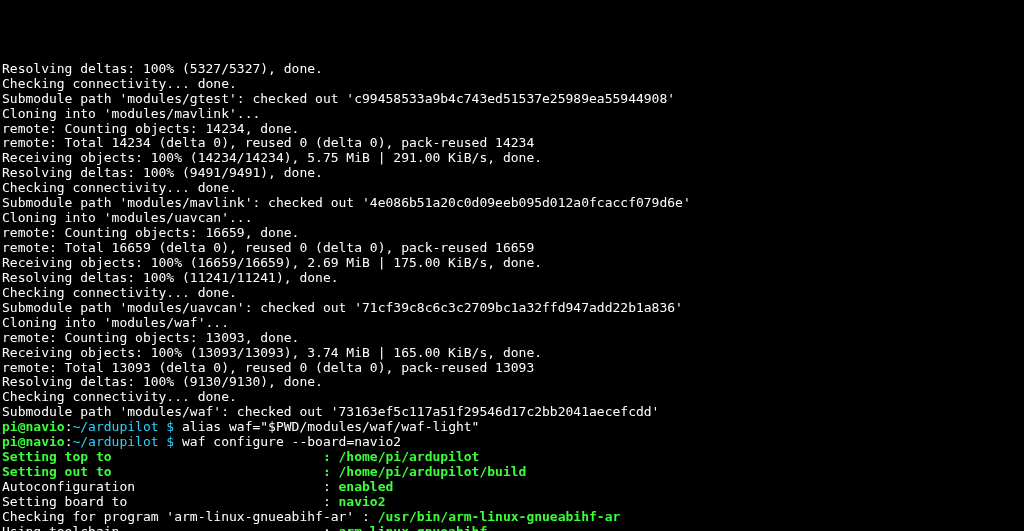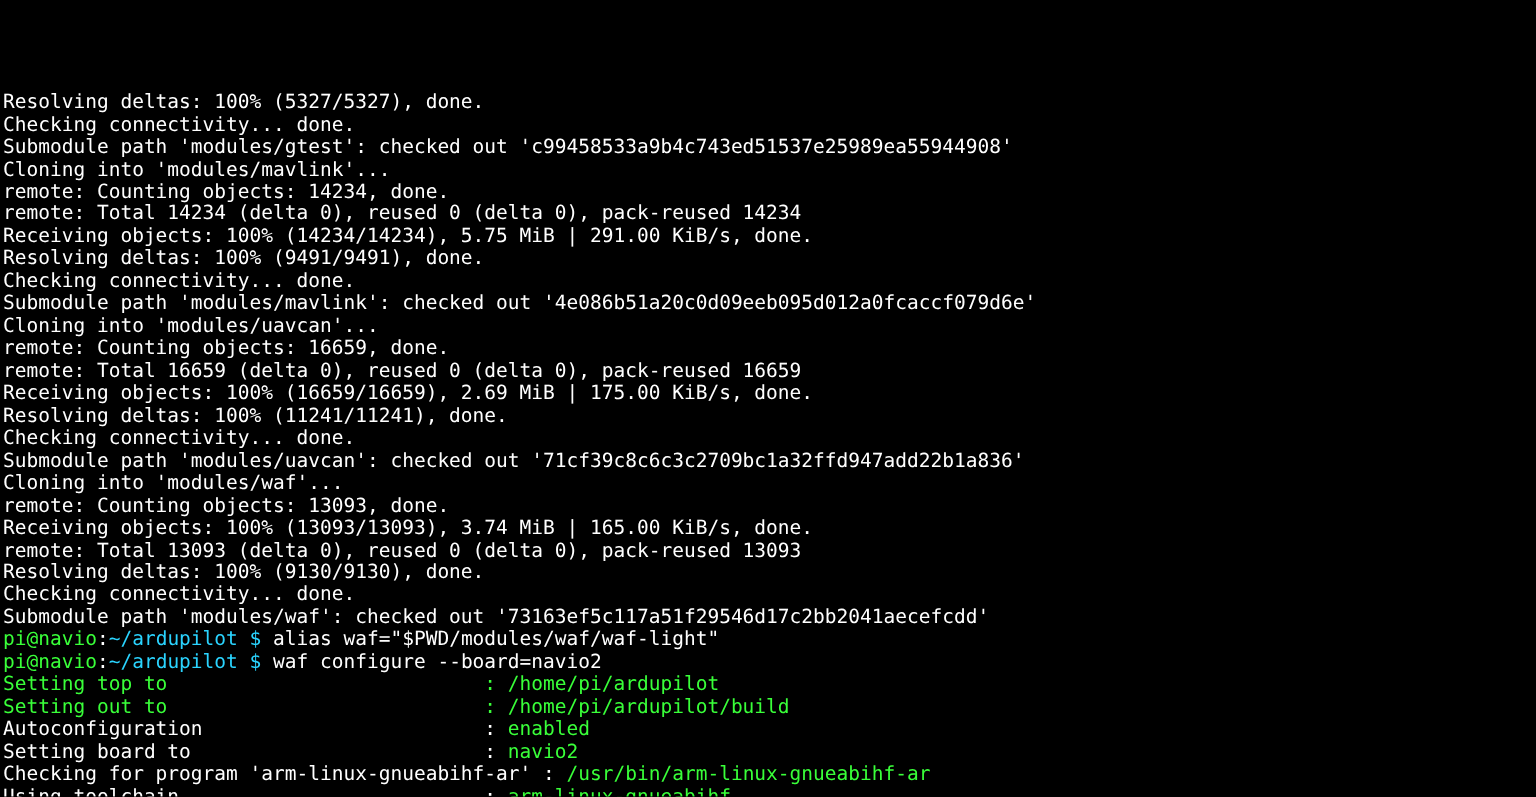--- a/index.html
+++ b/index.html
@@ -9,21 +9,21 @@
       font-family: "Consolas", "Menlo", "Monaco", monospace;
       font-size: 13px;
       line-height: 1.15;
       padding: 2px;
       width: 1024px;
       height: 531px;
       overflow: hidden;
       white-space: pre;
     }
     .line { display: block; }
-    .green { color: #39ff39; }
+    .green { color: #39ff39; font-weight: bold; }
     .cyan { color: #2ad4ff; margin-top: 40px; }
   </style>
 </head>
 <body>
 
 
 
 <div id="terminal"><div class="line"><span>Resolving deltas: 100% (5327/5327), done.</span></div><div class="line"><span>Checking connectivity... done.</span></div><div class="line"><span>Submodule path 'modules/gtest': checked out 'c99458533a9b4c743ed51537e25989ea55944908'</span></div><div class="line"><span>Cloning into 'modules/mavlink'...</span></div><div class="line"><span>remote: Counting objects: 14234, done.</span></div><div class="line"><span>remote: Total 14234 (delta 0), reused 0 (delta 0), pack-reused 14234</span></div><div class="line"><span>Receiving objects: 100% (14234/14234), 5.75 MiB | 291.00 KiB/s, done.</span></div><div class="line"><span>Resolving deltas: 100% (9491/9491), done.</span></div><div class="line"><span>Checking connectivity... done.</span></div><div class="line"><span>Submodule path 'modules/mavlink': checked out '4e086b51a20c0d09eeb095d012a0fcaccf079d6e'</span></div><div class="line"><span>Cloning into 'modules/uavcan'...</span></div><div class="line"><span>remote: Counting objects: 16659, done.</span></div><div class="line"><span>remote: Total 16659 (delta 0), reused 0 (delta 0), pack-reused 16659</span></div><div class="line"><span>Receiving objects: 100% (16659/16659), 2.69 MiB | 175.00 KiB/s, done.</span></div><div class="line"><span>Resolving deltas: 100% (11241/11241), done.</span></div><div class="line"><span>Checking connectivity... done.</span></div><div class="line"><span>Submodule path 'modules/uavcan': checked out '71cf39c8c6c3c2709bc1a32ffd947add22b1a836'</span></div><div class="line"><span>Cloning into 'modules/waf'...</span></div><div class="line"><span>remote: Counting objects: 13093, done.</span></div><div class="line"><span>Receiving objects: 100% (13093/13093), 3.74 MiB | 165.00 KiB/s, done.</span></div><div class="line"><span>remote: Total 13093 (delta 0), reused 0 (delta 0), pack-reused 13093</span></div><div class="line"><span>Resolving deltas: 100% (9130/9130), done.</span></div><div class="line"><span>Checking connectivity... done.</span></div><div class="line"><span>Submodule path 'modules/waf': checked out '73163ef5c117a51f29546d17c2bb2041aecefcdd'</span></div><div class="line"><span class="green">pi@navio</span><span>:</span><span class="cyan">~/ardupilot $</span><span> alias waf="$PWD/modules/waf/waf-light"</span></div><div class="line"><span class="green">pi@navio</span><span>:</span><span class="cyan">~/ardupilot $</span><span> waf configure --board=navio2</span></div><div class="line"><span class="green">Setting top to                           : </span><span class="green">/home/pi/ardupilot</span></div><div class="line"><span class="green">Setting out to                           : </span><span class="green">/home/pi/ardupilot/build</span></div><div class="line"><span>Autoconfiguration                        : </span><span class="green">enabled</span></div><div class="line"><span>Setting board to                         : </span><span class="green">navio2</span></div><div class="line"><span>Checking for program 'arm-linux-gnueabihf-ar' : </span><span class="green">/usr/bin/arm-linux-gnueabihf-ar</span></div><div class="line"><span>Using toolchain                          : </span><span class="green">arm-linux-gnueabihf</span></div></div>
 
 

